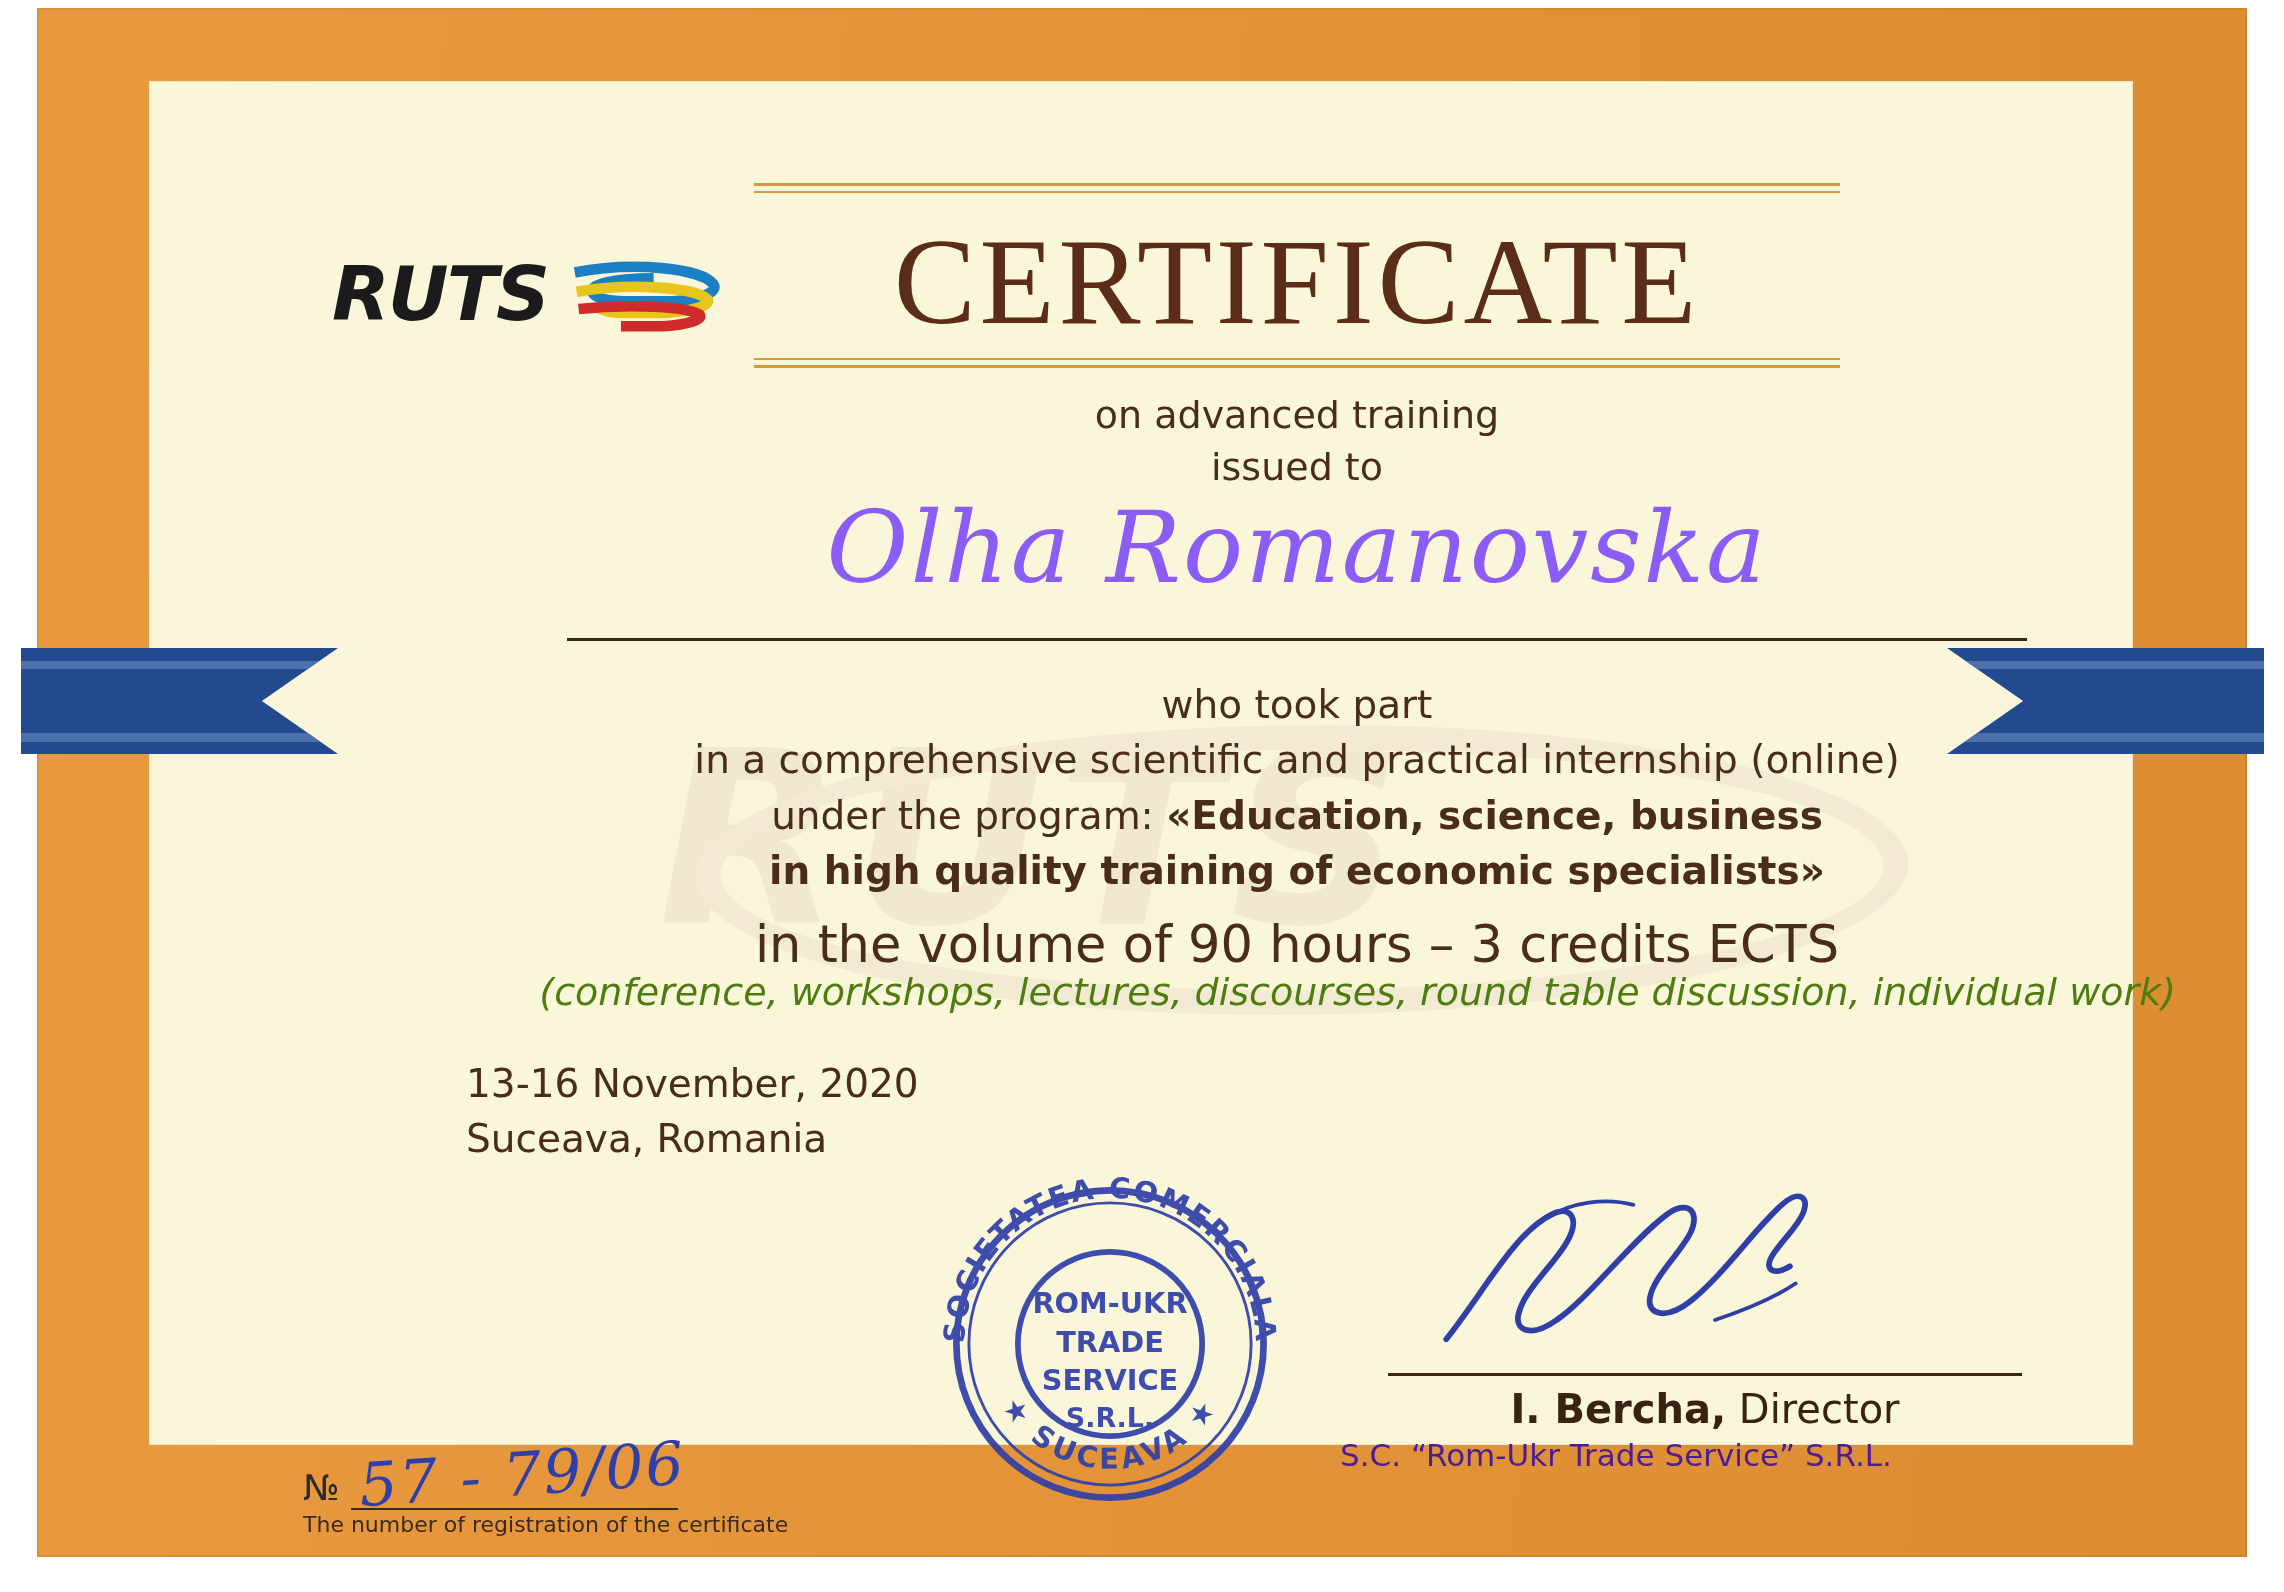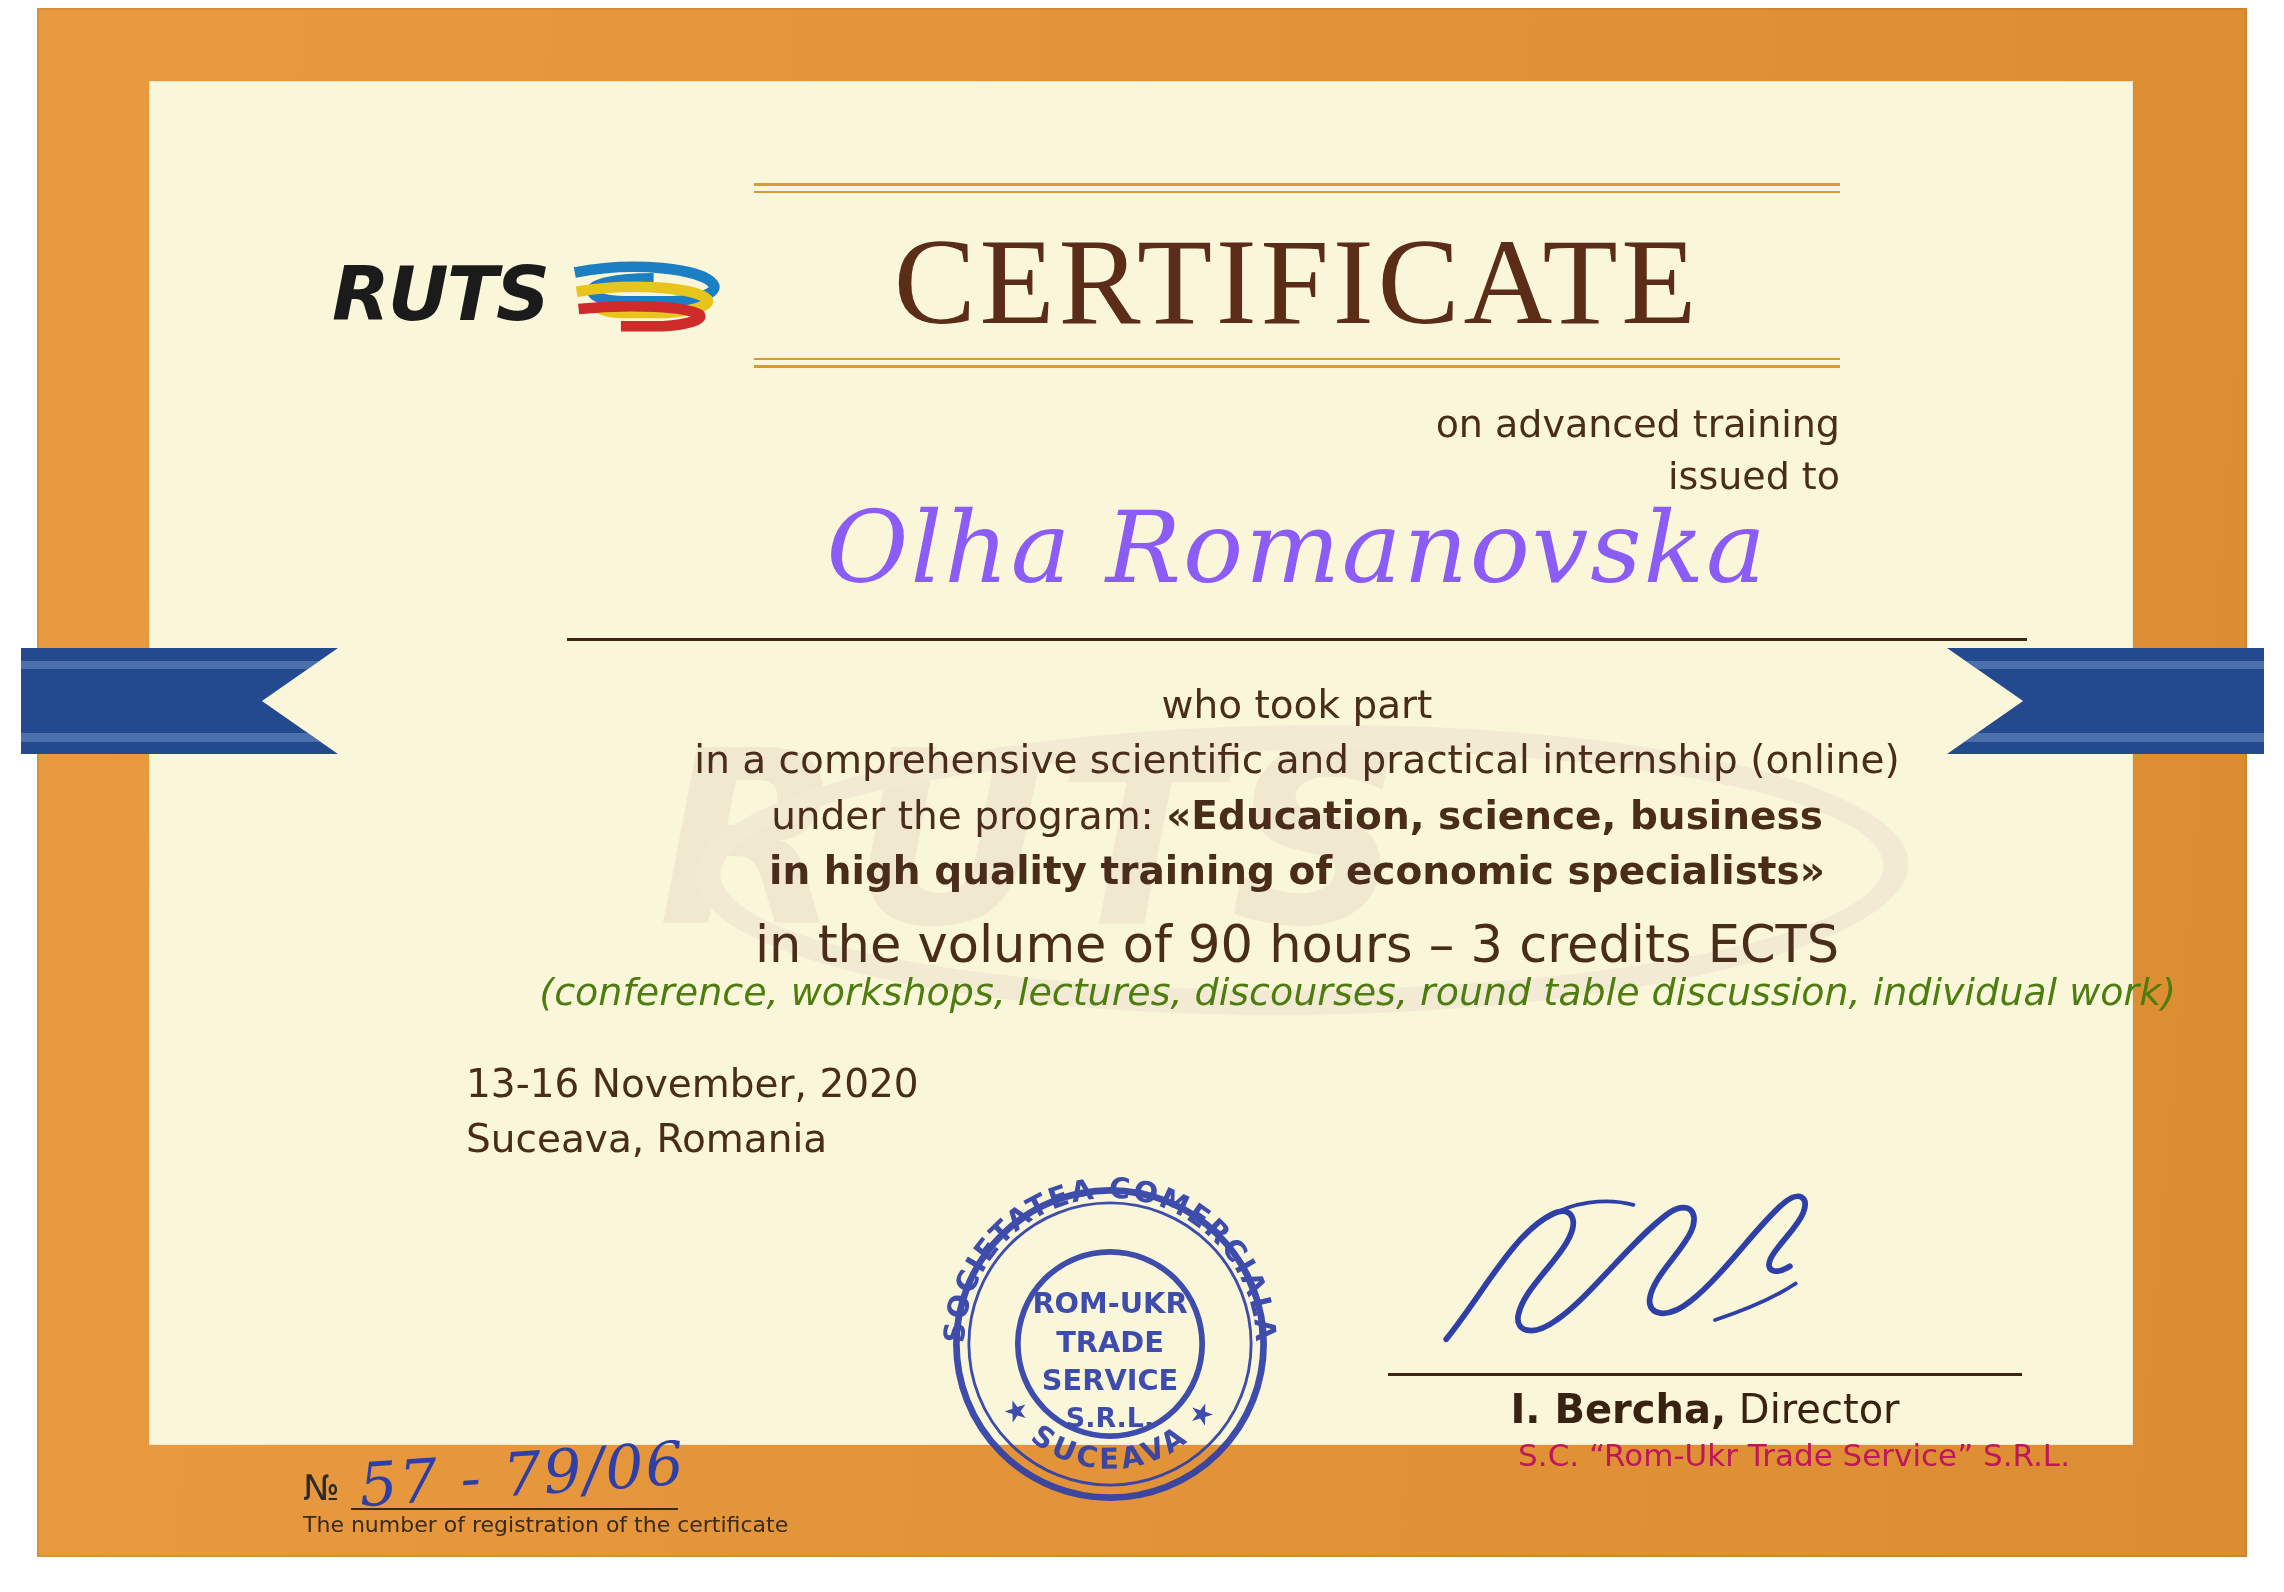--- a/index.html
+++ b/index.html
@@ -165,23 +165,23 @@
     font-family: "Liberation Serif", serif;
     font-size: 123px;
     letter-spacing: 3.8px;
     color: #5b2d18;
     line-height: 1.0;
   }
 
   .subtitle {
     position: absolute;
     left: 605px;
-    top: 317px;
+    top: 308px;
     width: 1086px;
-    text-align: right;
+    text-align: center;
     font-size: 38px;
     color: #4a2c1a;
     line-height: 1.38;
   }
 
   
   .recipient {
     position: absolute;
     left: 413px;
     top: 408px;
@@ -283,23 +283,23 @@
     text-align: center;
     font-size: 40px;
     color: #3a2212;
   }
   .sig-name b { font-weight: bold; }
   .sig-org {
     position: absolute;
     left: 1191px;
     top: 1356px;
     width: 730px;
-    text-align: right;
+    text-align: left;
     font-size: 31px;
-    color: #be185d;
+    color: #4c1d95;
   }
 
   
   .reg-row {
     position: absolute;
     left: 154px;
     top: 1364px;
     width: 500px;
     height: 77px;
   }

